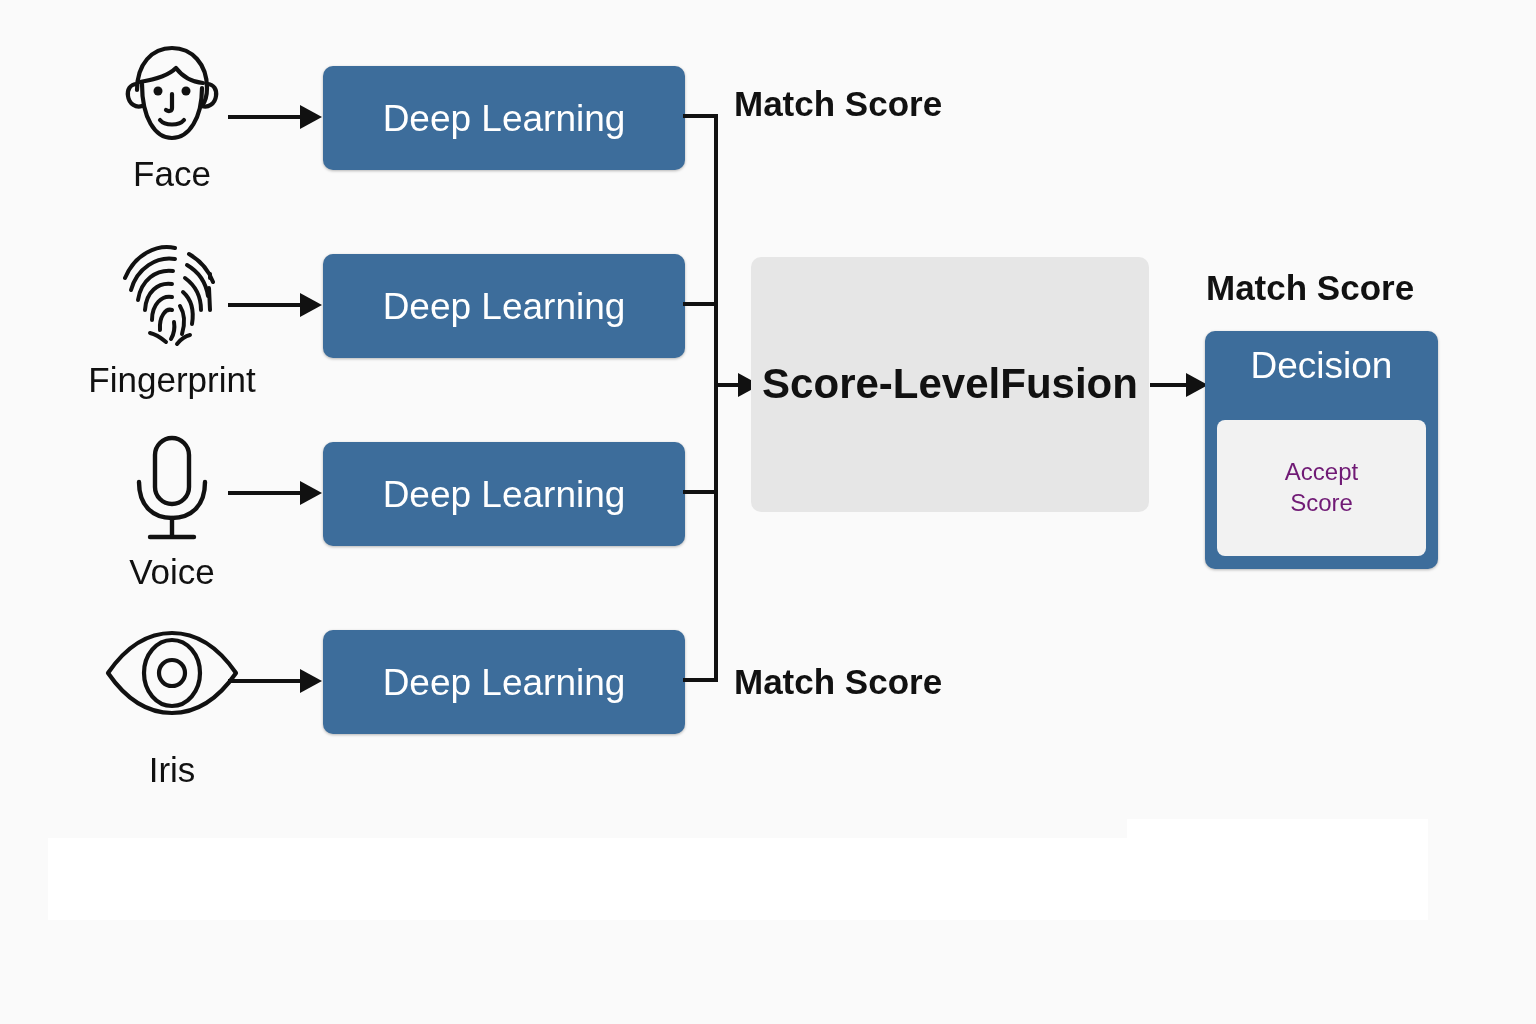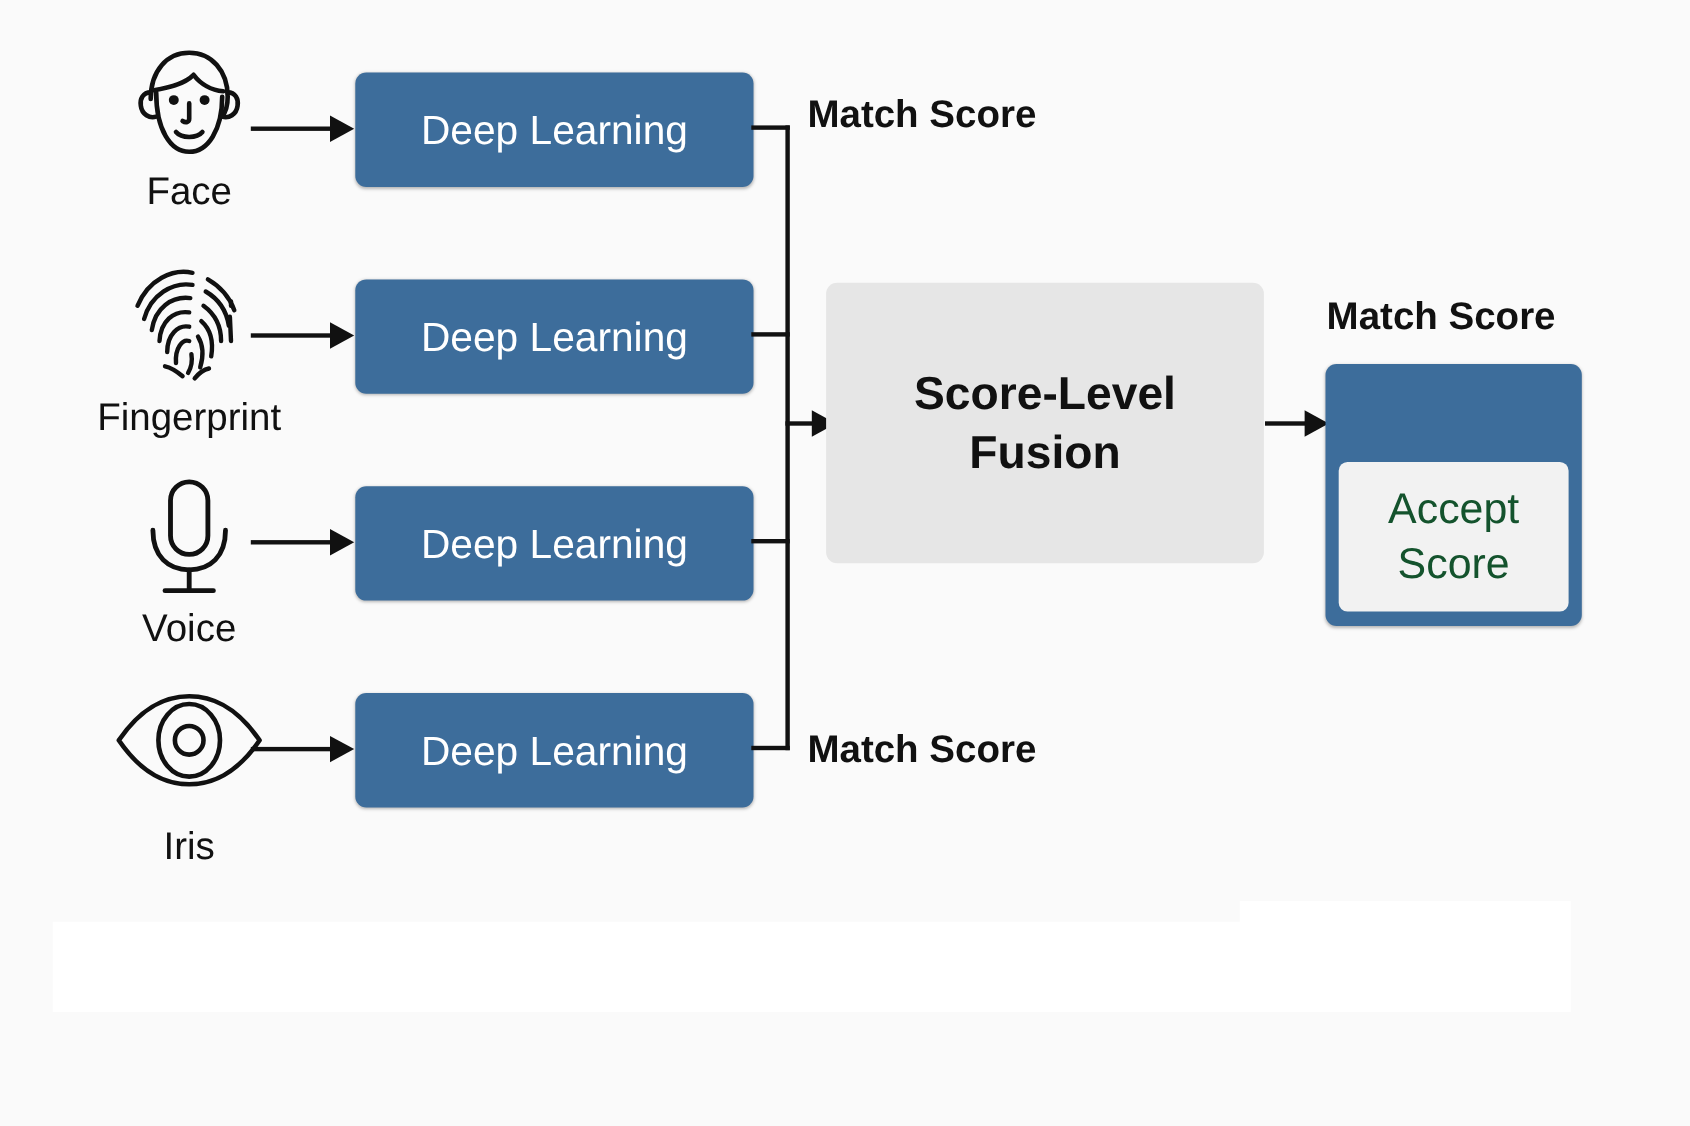--- a/index.html
+++ b/index.html
@@ -148,21 +148,20 @@
   
   #fusion-box {
     position: absolute;
     left: 751px;
     top: 257px;
     width: 398px;
     height: 255px;
     background: #e6e6e6;
     border-radius: 10px;
     display: flex;
-    flex-direction: column;
     align-items: center;
     justify-content: center;
   }
   #fusion-box .fusion-line {
     font-size: 42px;
     font-weight: bold;
     color: #111111;
     line-height: 1.25;
     white-space: nowrap;
   }
@@ -196,22 +195,22 @@
     width: 209px;
     height: 136px;
     background: #f2f2f2;
     border-radius: 8px;
     display: flex;
     flex-direction: column;
     align-items: center;
     justify-content: center;
   }
   #decision-options .opt {
-    font-size: 39px;
-    color: #14532d;
+    font-size: 24px;
+    color: #701a75;
     line-height: 1.28;
     white-space: nowrap;
   }
 </style>
 </head>
 <body>
 
 <div id="stage">
 
   <div class="white-plate" id="plate-left"></div>
@@ -330,19 +329,20 @@
     <span class="fusion-line">Score-Level</span>
     <span class="fusion-line">Fusion</span>
   </div>
 
   <div class="h-arrow" id="arrow-to-decision">
     <span class="shaft"></span>
     <span class="head"></span>
   </div>
 
   <div id="decision-box">
+    <span id="decision-title">Decision</span>
     <div id="decision-options">
       <span class="opt">Accept</span>
       <span class="opt">Score</span>
     </div>
   </div>
 
 </div>
 
 </body></html>

